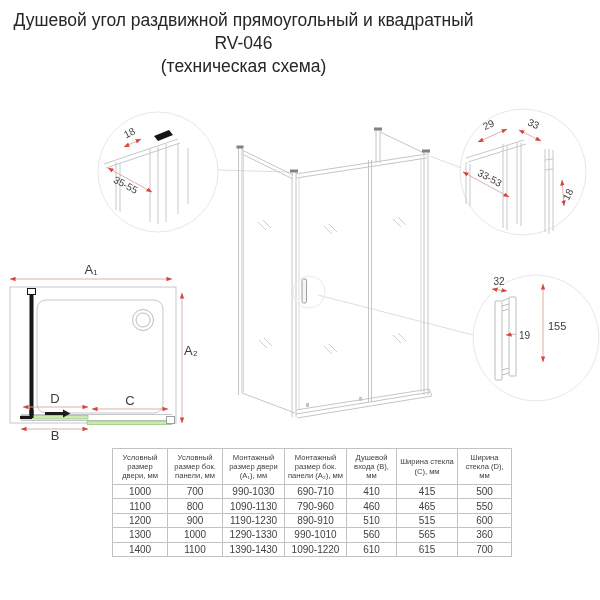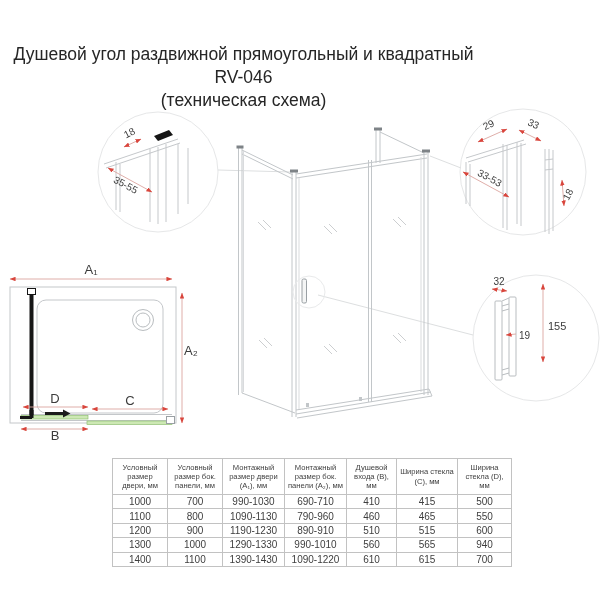--- a/index.html
+++ b/index.html
@@ -1,21 +1,21 @@
 <!DOCTYPE html>
 <html><head>
 <meta charset="utf-8">
 <style>
   html,body{margin:0;padding:0;}
   body{width:600px;height:600px;background:#ffffff;position:relative;overflow:hidden;
        font-family:"Liberation Sans","DejaVu Sans",sans-serif;}
   .title{position:absolute;top:9px;left:0;width:487px;text-align:center;
-         font-size:17.5px;line-height:1.32;color:#262626;margin-top:34px;}
+         font-size:17.5px;line-height:1.32;color:#262626;}
   .drawing{position:absolute;top:52px;left:0;}
-  table.spec{position:absolute;left:112px;top:458px;border-collapse:collapse;table-layout:fixed;border-radius:12px;}
+  table.spec{position:absolute;left:112px;top:448px;border-collapse:collapse;table-layout:fixed;border-radius:12px;}
   table.spec th,table.spec td{border:1px solid #c2c2c2;text-align:center;vertical-align:middle;color:#3e3e3e;}
   table.spec th{font-size:7.6px;font-weight:400;line-height:1.2;height:33px;padding:1px 2px;}
   table.spec td{font-size:10px;height:13.4px;padding:0;}
   text{fill:#3c3c3c;}
   .dim-label{font-size:13px;}
   .dim-num{font-size:10px;}
 </style>
 </head>
 <body>
 
@@ -260,21 +260,21 @@
       <td>515</td>
       <td>600</td>
     </tr>
     <tr>
       <td>1300</td>
       <td>1000</td>
       <td>1290-1330</td>
       <td>990-1010</td>
       <td>560</td>
       <td>565</td>
-      <td>940</td>
+      <td>360</td>
     </tr>
     <tr>
       <td>1400</td>
       <td>1100</td>
       <td>1390-1430</td>
       <td>1090-1220</td>
       <td>610</td>
       <td>615</td>
       <td>700</td>
     </tr>

